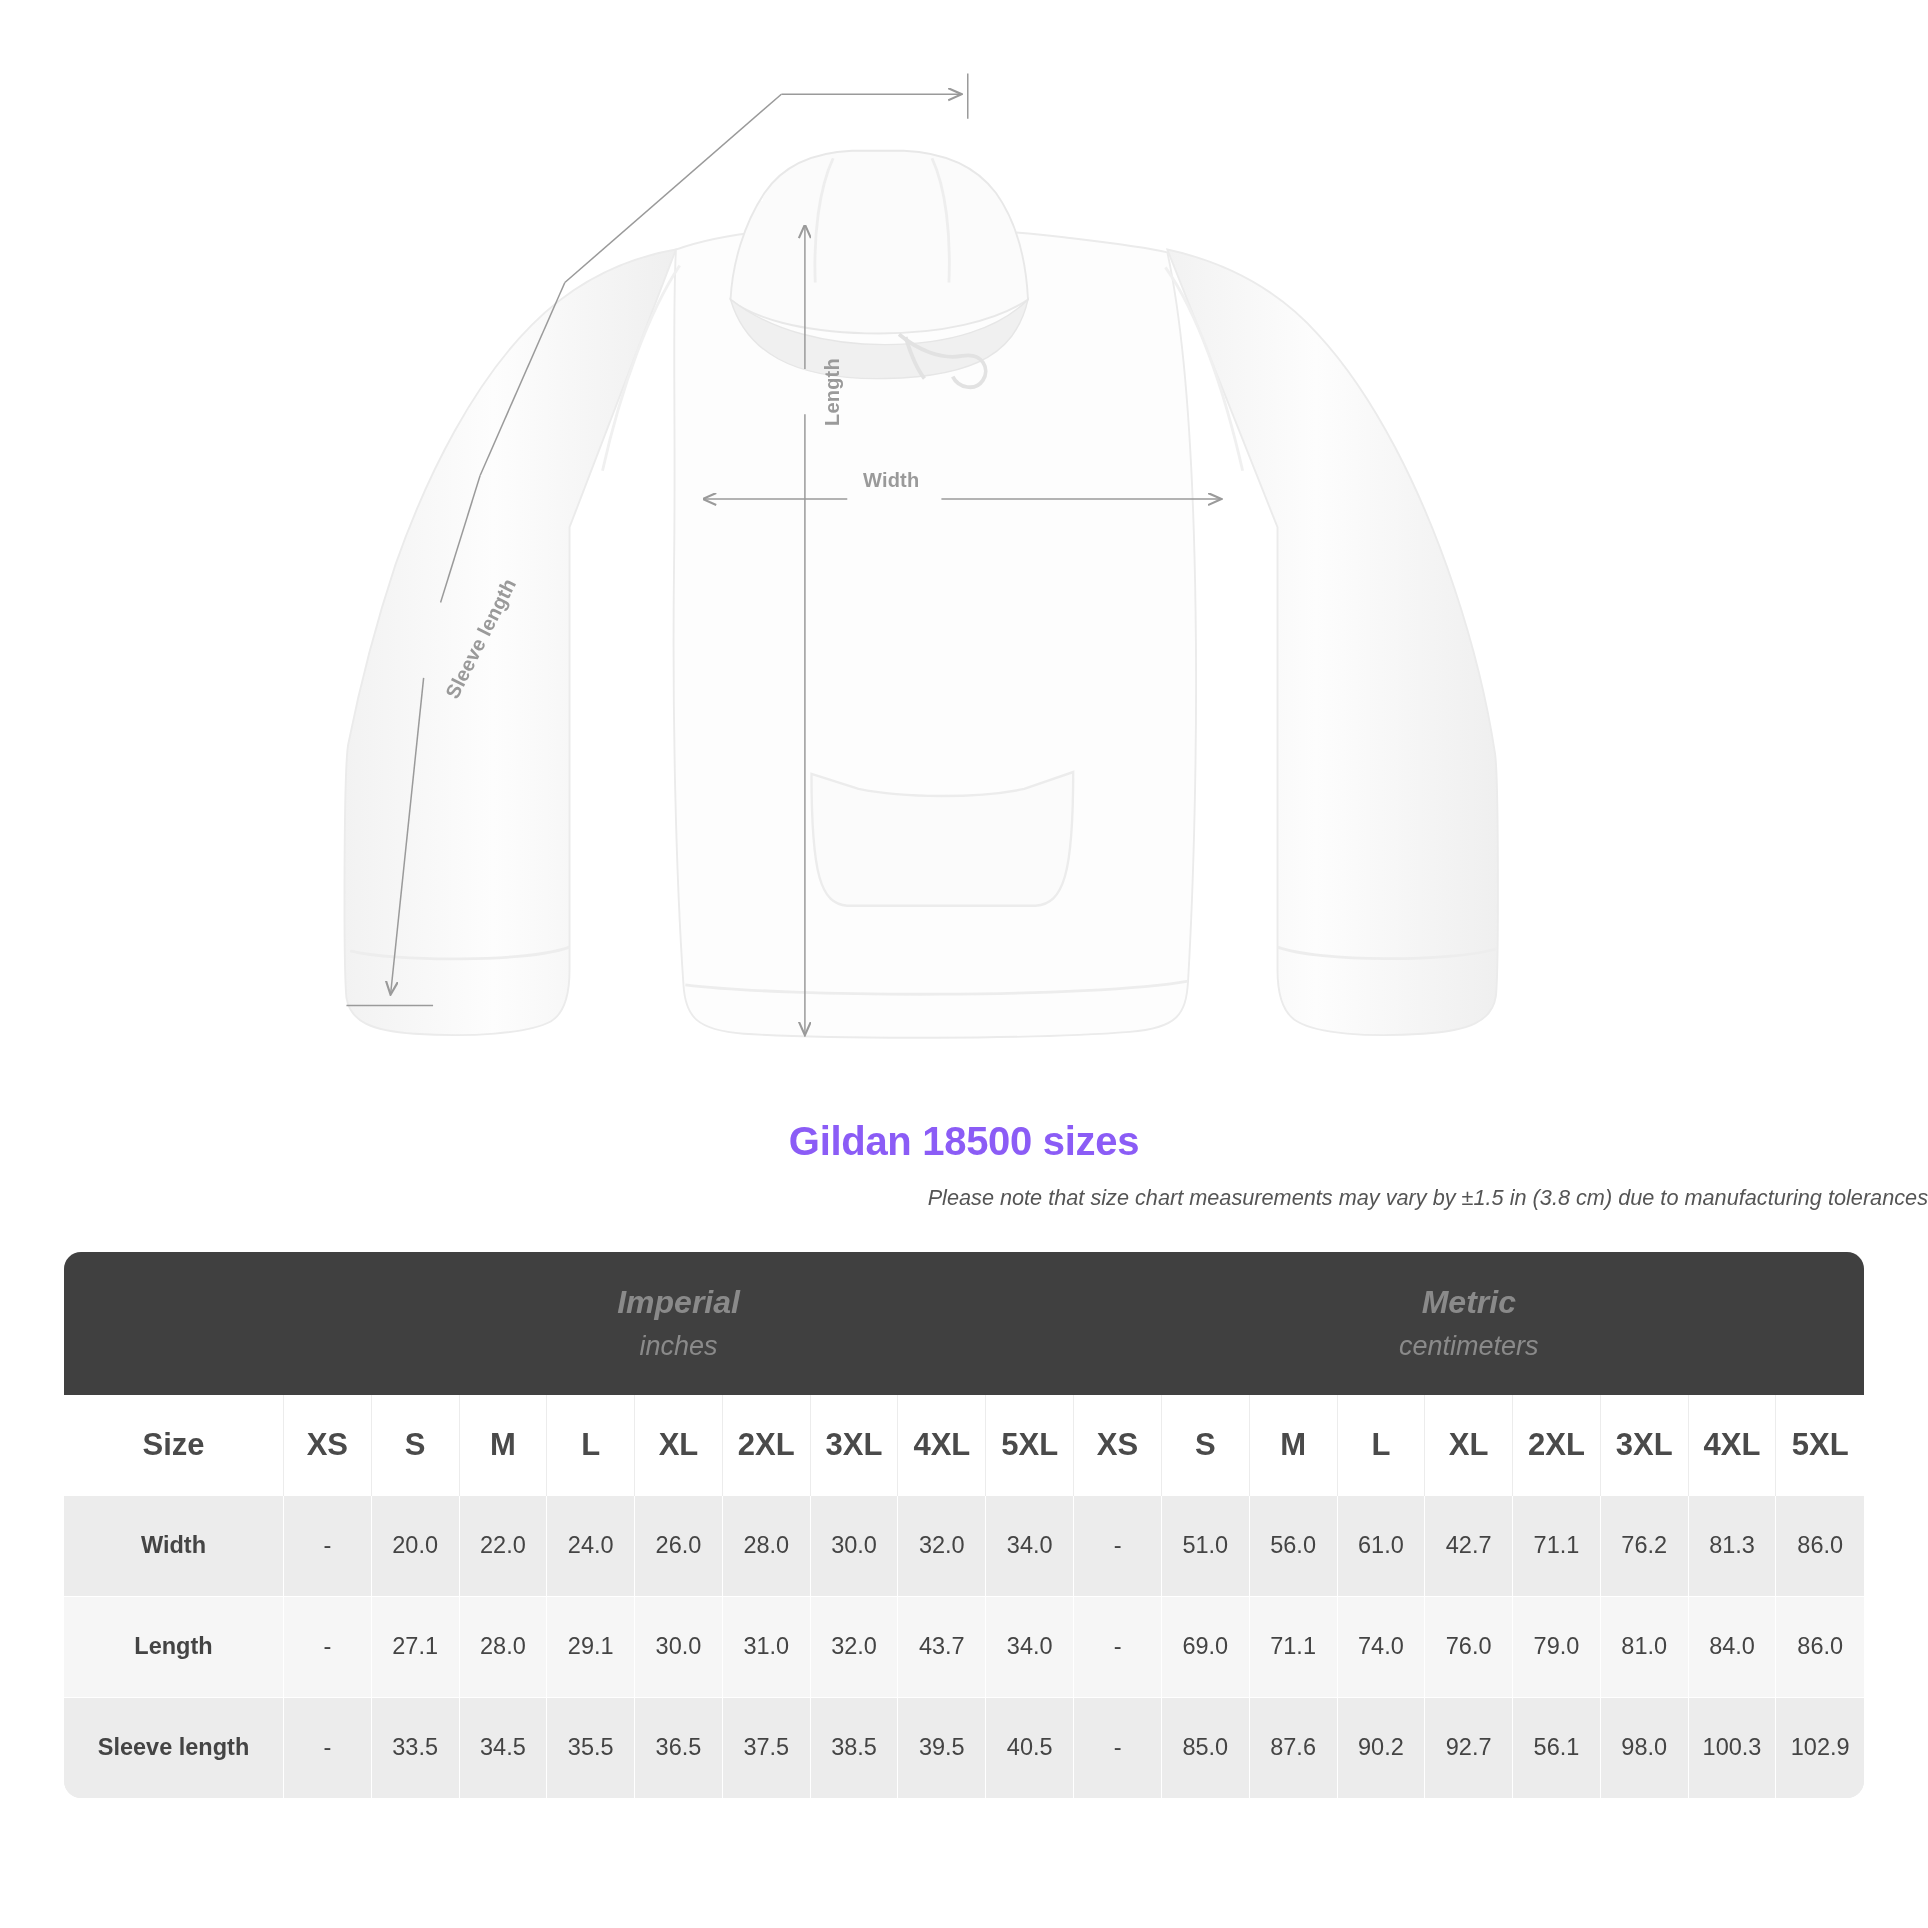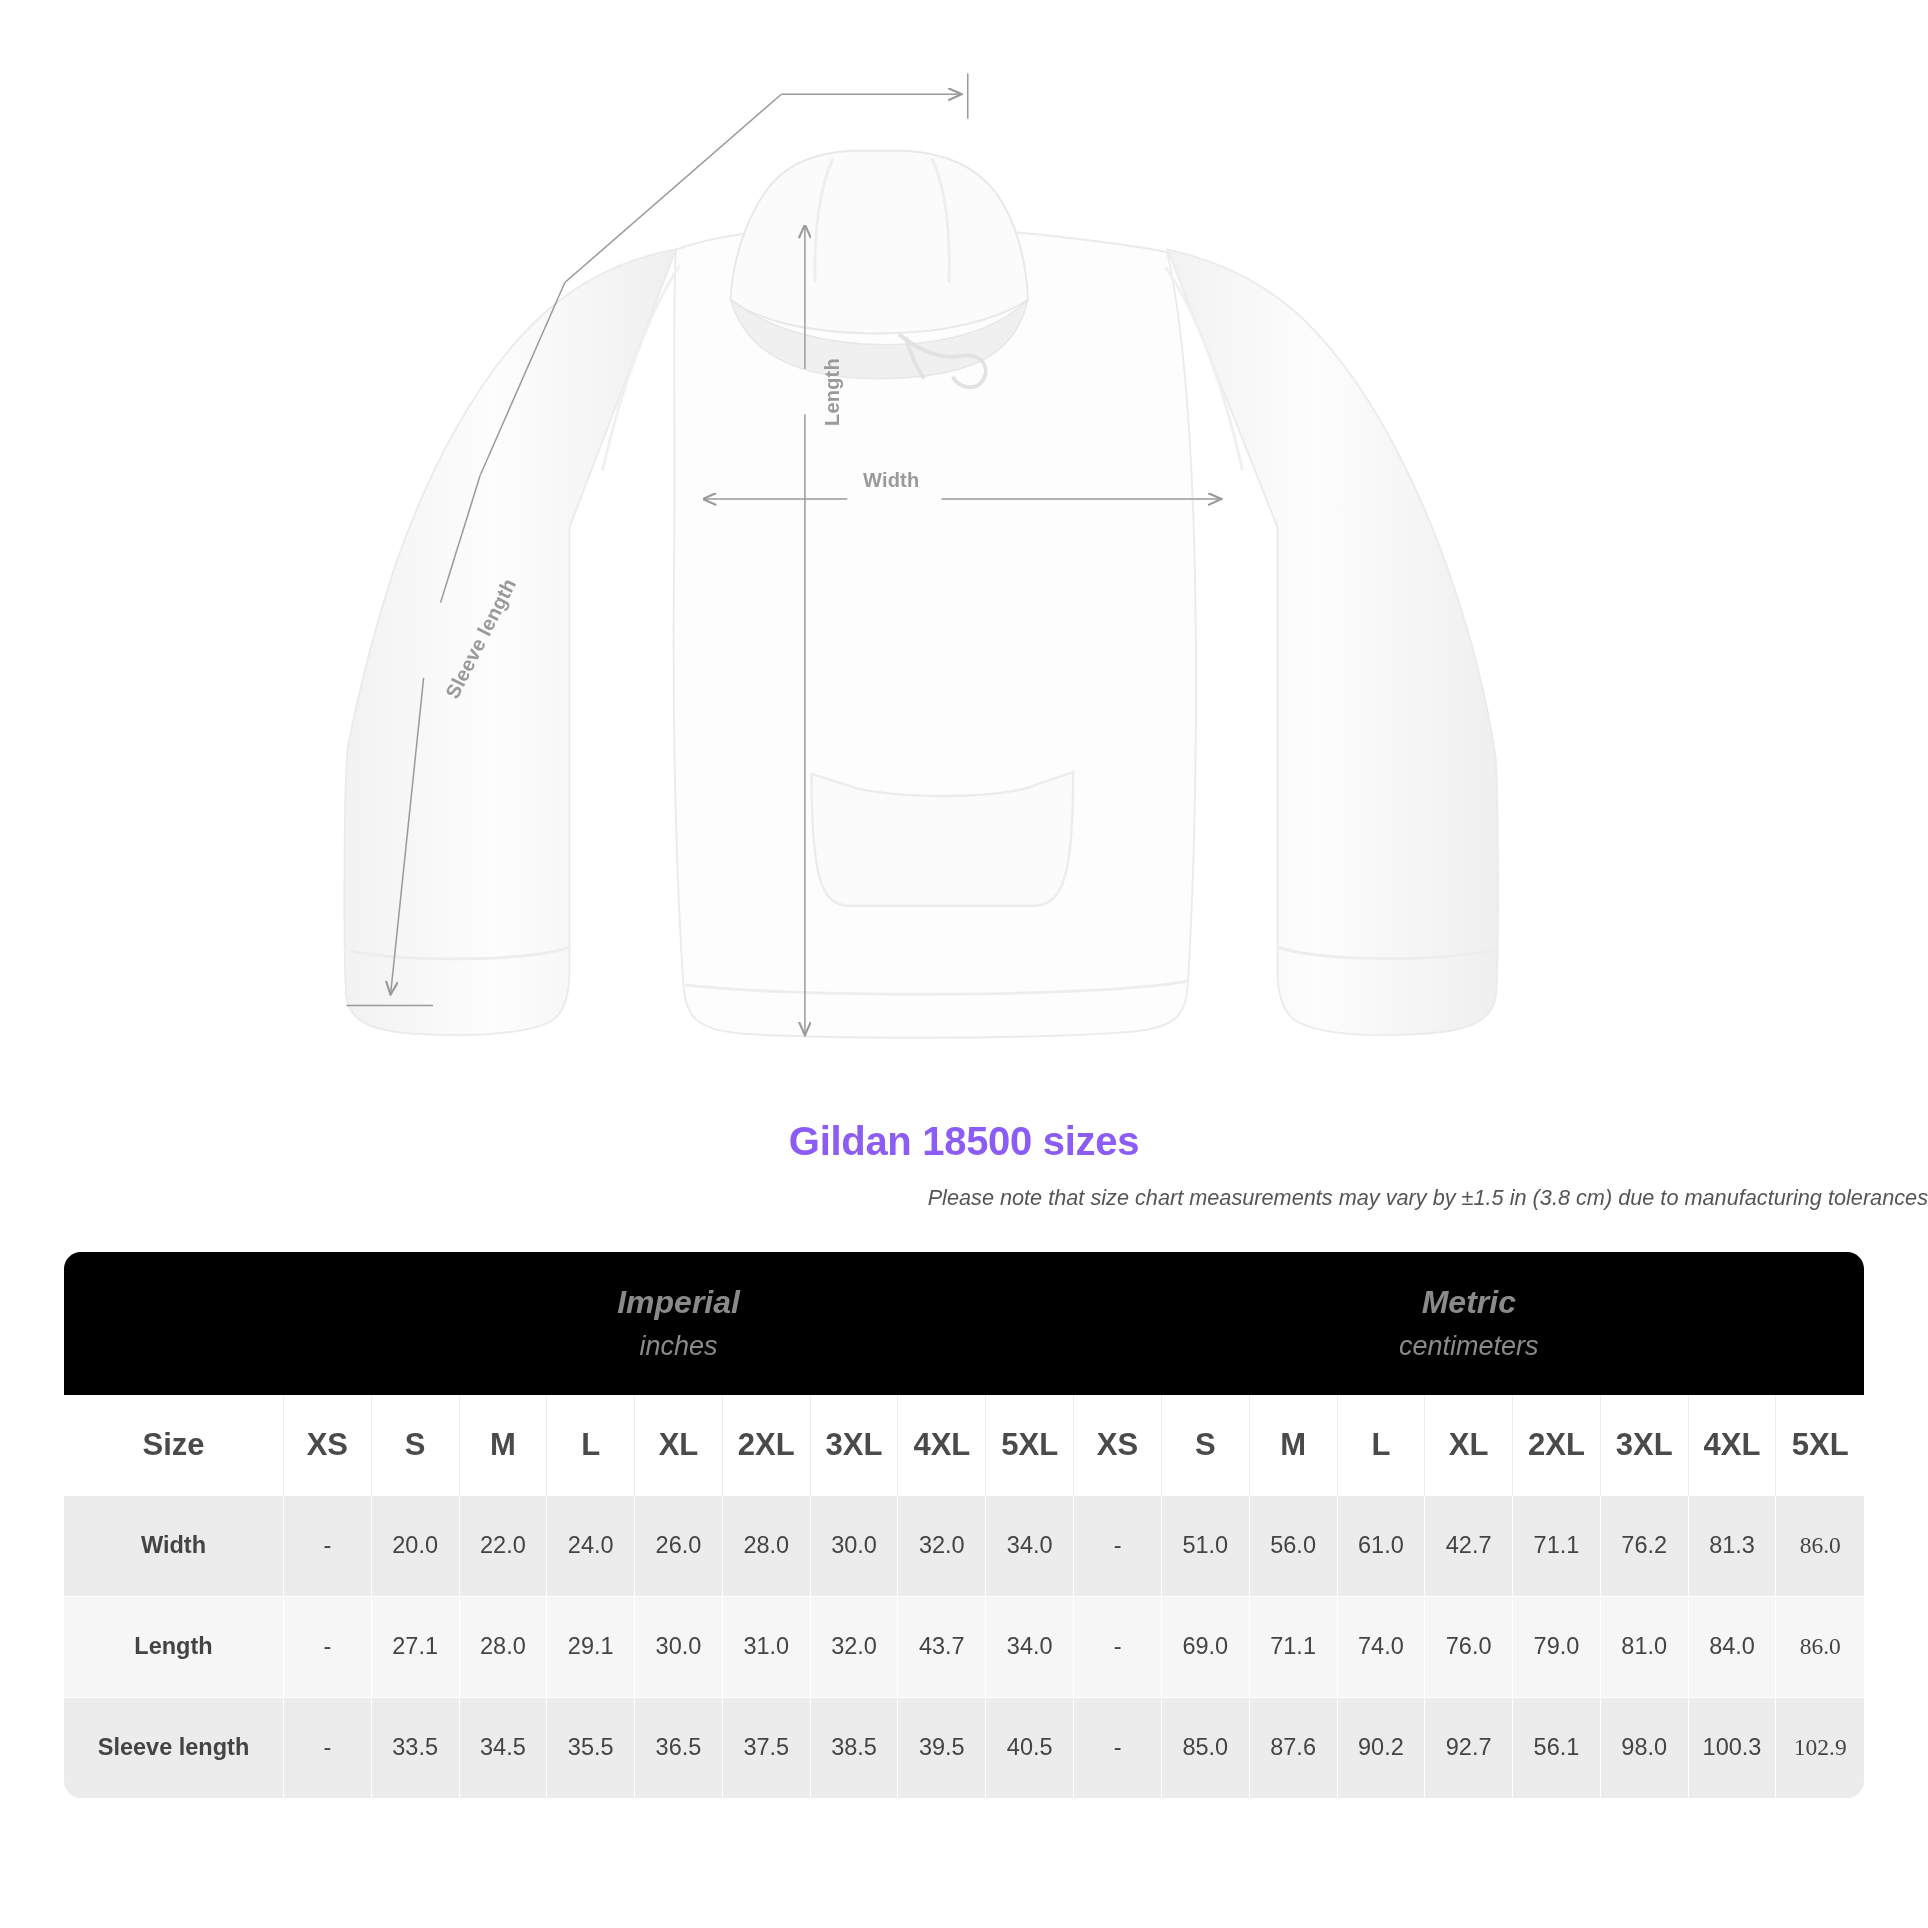--- a/index.html
+++ b/index.html
@@ -81,21 +81,21 @@
     width: 100%;
     border-collapse: collapse;
     table-layout: fixed;
   }
   table.size-table td, table.size-table th {
     text-align: center;
     vertical-align: middle;
   }
   .unit-head td {
     height: 141px;
-    background: #000000;
+    background: #404040;
     border: none;
   }
   .unit-name {
     font-size: 32px;
     font-style: italic;
     font-weight: bold;
     color: #8a8a8a;
   }
   .unit-sub {
     font-size: 27px;
@@ -113,21 +113,21 @@
   }
   .header-row td:last-child { border-right: none; }
 
   .data-row td {
     height: 98px;
     font-size: 23.5px;
     color: #444444;
     border-right: 1.9px solid #ffffff;
     border-top: 1.9px solid #ffffff;
   }
-  .data-row td:last-child { border-right: none; font-family: Liberation Serif, serif; }
+  .data-row td:last-child { border-right: none; }
   .row-odd td { background: #ececec; }
   .row-even td { background: #f6f6f6; }
   .row-label {
     font-weight: bold;
     color: #4a4a4a;
     font-size: 23.5px;
   }
   .col-first { width: 175px; }
   .col-unit { width: 70px; }
 </style>

